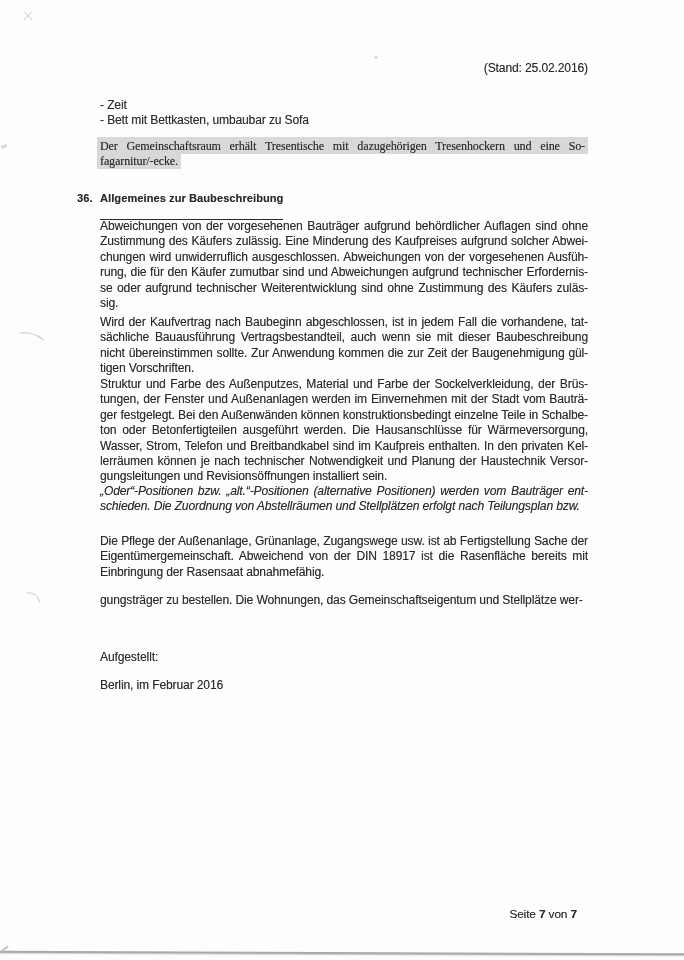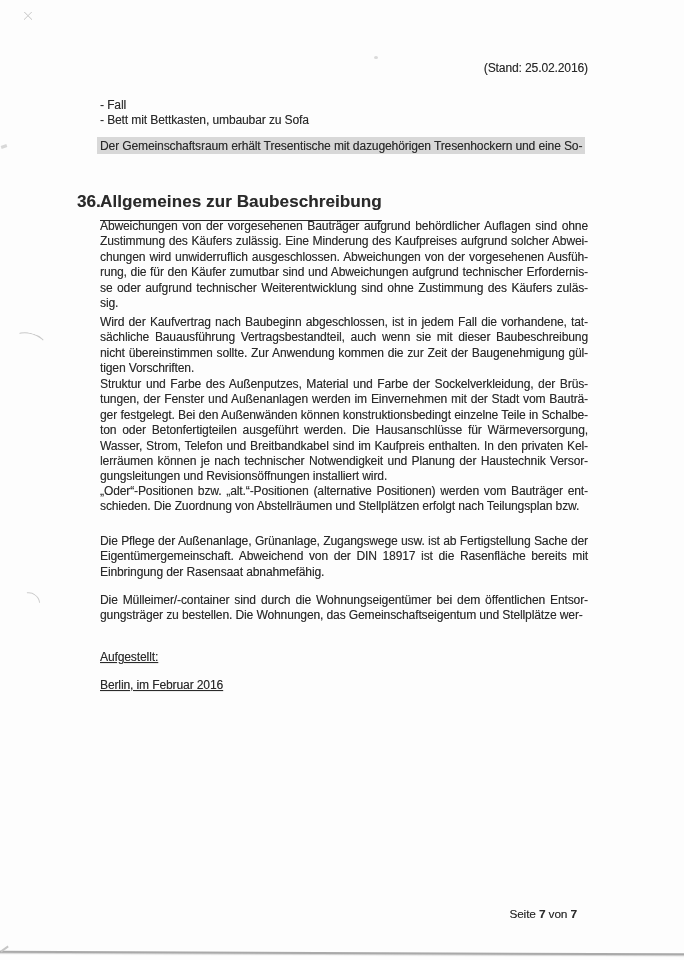--- a/index.html
+++ b/index.html
@@ -28,41 +28,42 @@
     line-height: 15.4px;
     letter-spacing: -0.1px;
   }
   .jl { text-align: justify; text-align-last: justify; }
   .block .jl:last-child { text-align-last: left; }
   .nojust .jl { text-align-last: left; }
   .hl-block .jl > span {
     background: var(--highlight);
     padding: 1.5px 3px;
     margin-left: -3px;
+    font-family: Liberation Serif, serif;
   }
   .stand-note {
     top: 61px; right: 96px;
     font-size: 12px;
     letter-spacing: -0.1px;
   }
   .heading {
     top: 192px; left: 100px; width: 488px;
-    font-size: 17px;
+    font-size: 11px;
     font-weight: 700;
     letter-spacing: 0.1px;
   }
   .heading .num {
     position: absolute;
     left: -23px; top: 0;
   }
   .heading .title-text {
     border-bottom: 1.4px solid var(--text);
-    padding-bottom: 9px;
+    padding-bottom: 15px;
   }
-  .closing { font-size: 12px; letter-spacing: -0.1px; text-decoration: underline; }
+  .closing { font-size: 12px; letter-spacing: -0.1px; }
   .page-footer {
     top: 875px; right: 107px;
     font-size: 11.8px;
     letter-spacing: -0.1px;
     margin-top: 32px;
   }
   .page-footer .num { font-weight: 700; }
   
   .scan-line-bottom {
     left: -4px; top: 952px; width: 694px; height: 1.6px;
@@ -107,26 +108,27 @@
   }
 </style>
 </head>
 <body>
 
 <div class="page">
 
   <div class="abs stand-note">(Stand: 25.02.2016)</div>
 
   <div class="abs col body-text nojust" style="top: 98px;">
-      <div class="jl"><span>- Fall</span></div>
+      <div class="jl"><span>- Zeit</span></div>
       <div class="jl"><span>- Bett mit Bettkasten, umbaubar zu Sofa</span></div>
     </div>
 
   <div class="abs col body-text block hl-block" style="top: 138px;">
       <div class="jl"><span>Der Gemeinschaftsraum erhält Tresentische mit dazugehörigen Tresenhockern und eine So-</span></div>
+      <div class="jl"><span>fagarnitur/-ecke.</span></div>
     </div>
 
   <div class="abs heading">
     <span class="num">36.</span>
     <span class="title-text">Allgemeines zur Baubeschreibung</span>
   </div>
 
   <div class="abs col body-text block" style="top: 219px;">
       <div class="jl"><span>Abweichungen von der vorgesehenen Bauträger aufgrund behördlicher Auflagen sind ohne</span></div>
       <div class="jl"><span>Zustimmung des Käufers zulässig. Eine Minderung des Kaufpreises aufgrund solcher Abwei-</span></div>
@@ -143,36 +145,35 @@
       <div class="jl"><span>tigen Vorschriften.</span></div>
     </div>
 
   <div class="abs col body-text block" style="top: 377px;">
       <div class="jl"><span>Struktur und Farbe des Außenputzes, Material und Farbe der Sockelverkleidung, der Brüs-</span></div>
       <div class="jl"><span>tungen, der Fenster und Außenanlagen werden im Einvernehmen mit der Stadt vom Bauträ-</span></div>
       <div class="jl"><span>ger festgelegt. Bei den Außenwänden können konstruktionsbedingt einzelne Teile in Schalbe-</span></div>
       <div class="jl"><span>ton oder Betonfertigteilen ausgeführt werden. Die Hausanschlüsse für Wärmeversorgung,</span></div>
       <div class="jl"><span>Wasser, Strom, Telefon und Breitbandkabel sind im Kaufpreis enthalten. In den privaten Kel-</span></div>
       <div class="jl"><span>lerräumen können je nach technischer Notwendigkeit und Planung der Haustechnik Versor-</span></div>
-      <div class="jl"><span>gungsleitungen und Revisionsöffnungen installiert wird.</span></div>
+      <div class="jl"><span>gungsleitungen und Revisionsöffnungen installiert sein.</span></div>
     </div>
 
-  <div class="abs col body-text block" style="top: 484px;">
+  <div class="abs col body-text block" style="top: 484px; font-style: italic;">
       <div class="jl"><span>„Oder“-Positionen bzw. „alt.“-Positionen (alternative Positionen) werden vom Bauträger ent-</span></div>
       <div class="jl"><span>schieden. Die Zuordnung von Abstellräumen und Stellplätzen erfolgt nach Teilungsplan bzw.</span></div>
     </div>
 
   <div class="abs col body-text block" style="top: 534px;">
       <div class="jl"><span>Die Pflege der Außenanlage, Grünanlage, Zugangswege usw. ist ab Fertigstellung Sache der</span></div>
       <div class="jl"><span>Eigentümergemeinschaft. Abweichend von der DIN 18917 ist die Rasenfläche bereits mit</span></div>
       <div class="jl"><span>Einbringung der Rasensaat abnahmefähig.</span></div>
     </div>
 
   <div class="abs col body-text block" style="top: 593px;">
-      <div class="jl"><span>Die Mülleimer/-container sind durch die Wohnungseigentümer bei dem öffentlichen Entsor-</span></div>
       <div class="jl"><span>gungsträger zu bestellen. Die Wohnungen, das Gemeinschaftseigentum und Stellplätze wer-</span></div>
     </div>
 
   <div class="abs col closing" style="top: 650px;">Aufgestellt:</div>
 
   <div class="abs col closing" style="top: 678px;">Berlin, im Februar 2016</div>
 
   <div class="abs page-footer">
     <span>Seite</span>
     <span class="num">7</span>

